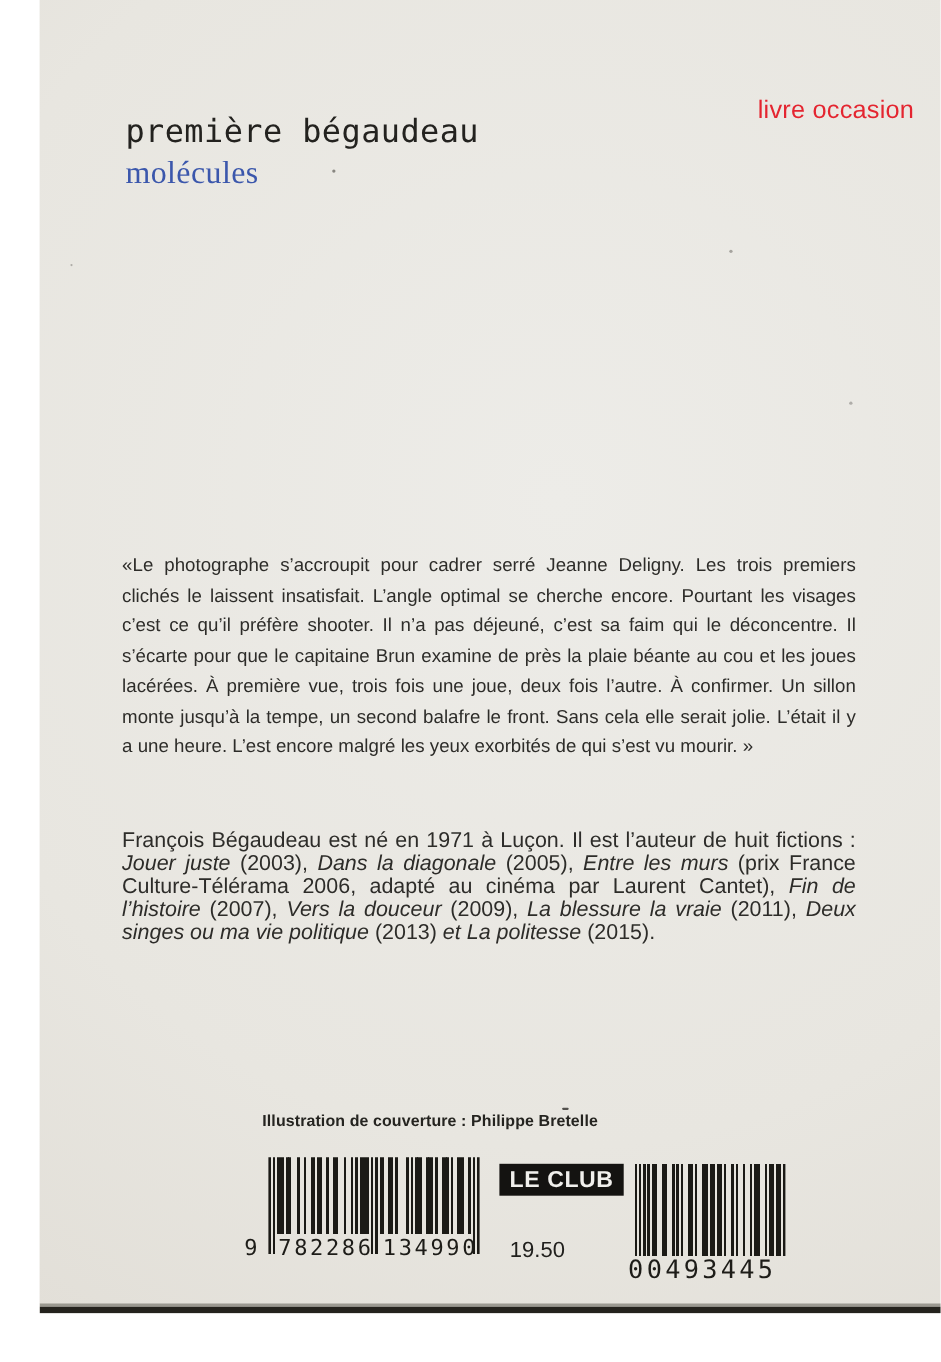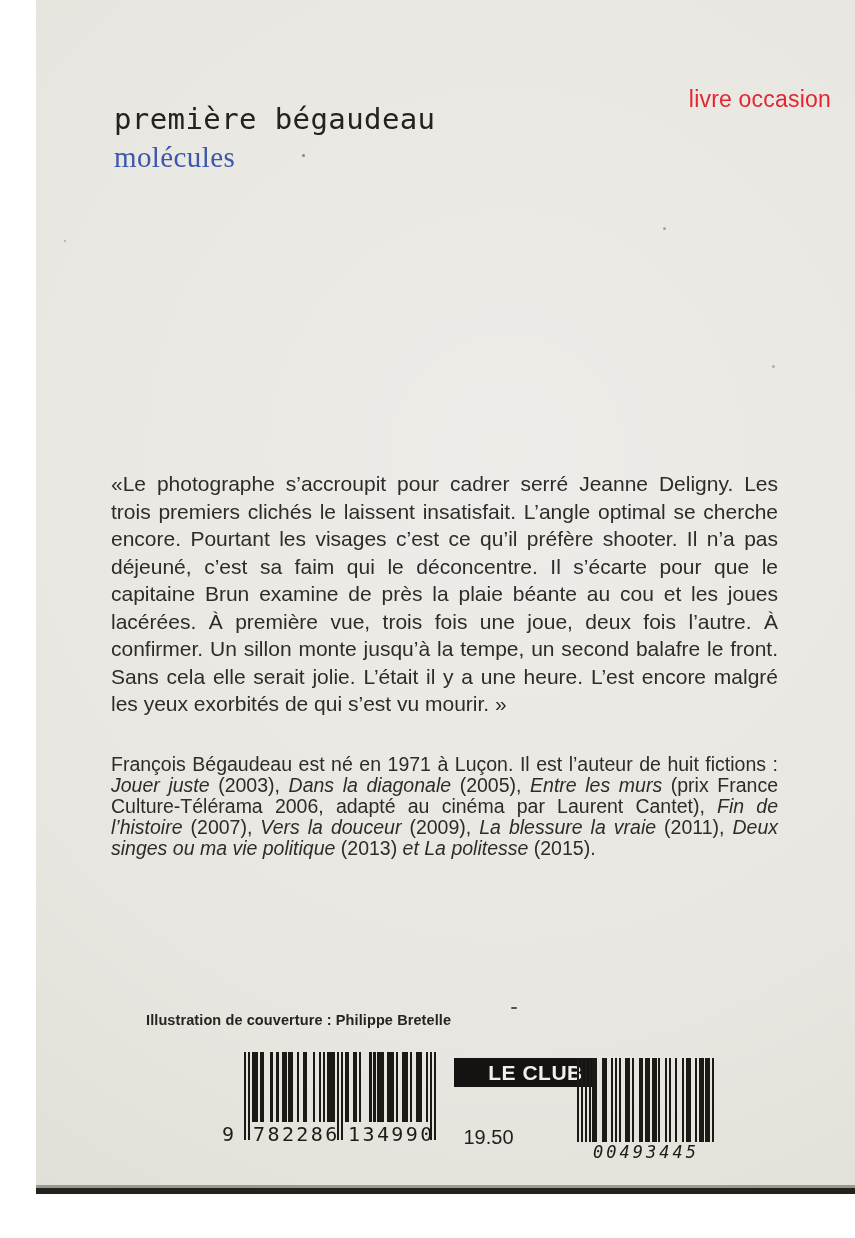--- a/index.html
+++ b/index.html
@@ -27,63 +27,64 @@
     color:#23221f;
   }
   .book-title {
     position:absolute; left:78px; top:141px;
     font-family:Liberation Serif, serif;
     font-size:29px; letter-spacing:0.4px;
     color:#3b57ac;
   }
   
   .quote-paragraph {
-    position:absolute; left:75px; top:470px; width:667px;
-    font-size:21px; line-height:27.5px;
+    position:absolute; left:75px; top:500px; width:667px;
+    font-size:17px; line-height:27.5px;
     text-align:justify;
     color:#2d2c29;
   }
   .bio-paragraph {
     position:absolute; left:75px; top:754px; width:667px;
     font-size:19.5px; line-height:21px;
     text-align:justify; margin:0;
     color:#2d2c29;
   }
   .bio-paragraph i { font-style:italic; }
   
   .cover-credit {
     position:absolute; left:110px; top:1012px; width:490px;
+    text-align:center;
     font-size:14.5px; font-weight:bold; letter-spacing:0.1px;
     color:#252420;
   }
   
   .ean-barcode { position:absolute; left:185px; top:1052px; width:222px; height:96px; }
   .ean-barcode svg { position:absolute; left:23px; top:0; }
   .barcode-digit { font-family:"DejaVu Sans Mono", monospace; font-size:20px; color:#1d1c18; }
   .ean-first  { position:absolute; left:1px;  top:70px; }
   .ean-left   { position:absolute; left:32px; top:70px; letter-spacing:2.4px; }
   .ean-right  { position:absolute; left:127px; top:70px; letter-spacing:2.4px;text-align:center; }
 
   .club-logo {
     position:absolute; left:418px; top:1058px; width:113px; height:29px;
     background:#141311; color:#f0efec;
     display:flex; align-items:center; justify-content:center;
-    font-weight:bold; font-size:21px; letter-spacing:0.5px;padding-left:25px;
+    font-weight:bold; font-size:21px; letter-spacing:0.5px;
   }
   .price-label {
     position:absolute; left:396px; top:1126px; width:113px;
     text-align:center; font-size:20px; color:#21201d;
   }
   .stock-barcode { position:absolute; left:541px; top:1058px; width:137px; height:112px; }
   .stock-barcode svg { position:absolute; left:0; top:0; }
   .stock-digits {
     position:absolute; left:-6px; top:84px; width:150px;
-    text-align:center;
+    text-align:left;
     font-family:"DejaVu Sans Mono", monospace;
-    font-size:17px; letter-spacing:3px; color:#1d1c18;font-style:italic;
+    font-size:23px; letter-spacing:3px; color:#1d1c18;
   }
   
   .fold-line   { position:absolute; top:0; right:27px; width:1px; height:100%; background:rgba(120,115,105,0.22); }
   .right-strip { position:absolute; top:0; right:0; width:27px; height:100%;
                  background:linear-gradient(90deg, rgba(255,255,255,0.2), rgba(255,255,255,0.55)); }
   .bottom-shadow { position:absolute; left:0; bottom:6px; width:100%; height:3px; background:rgba(95,92,84,0.55); }
   .bottom-edge   { position:absolute; left:0; bottom:0; width:100%; height:6px; background:#24221d; }
   .speck { position:absolute; background:rgba(55,53,48,0.55); border-radius:50%; }
   .speck-dash { position:absolute; background:rgba(45,44,40,0.8); border-radius:1px; }
 </style>

